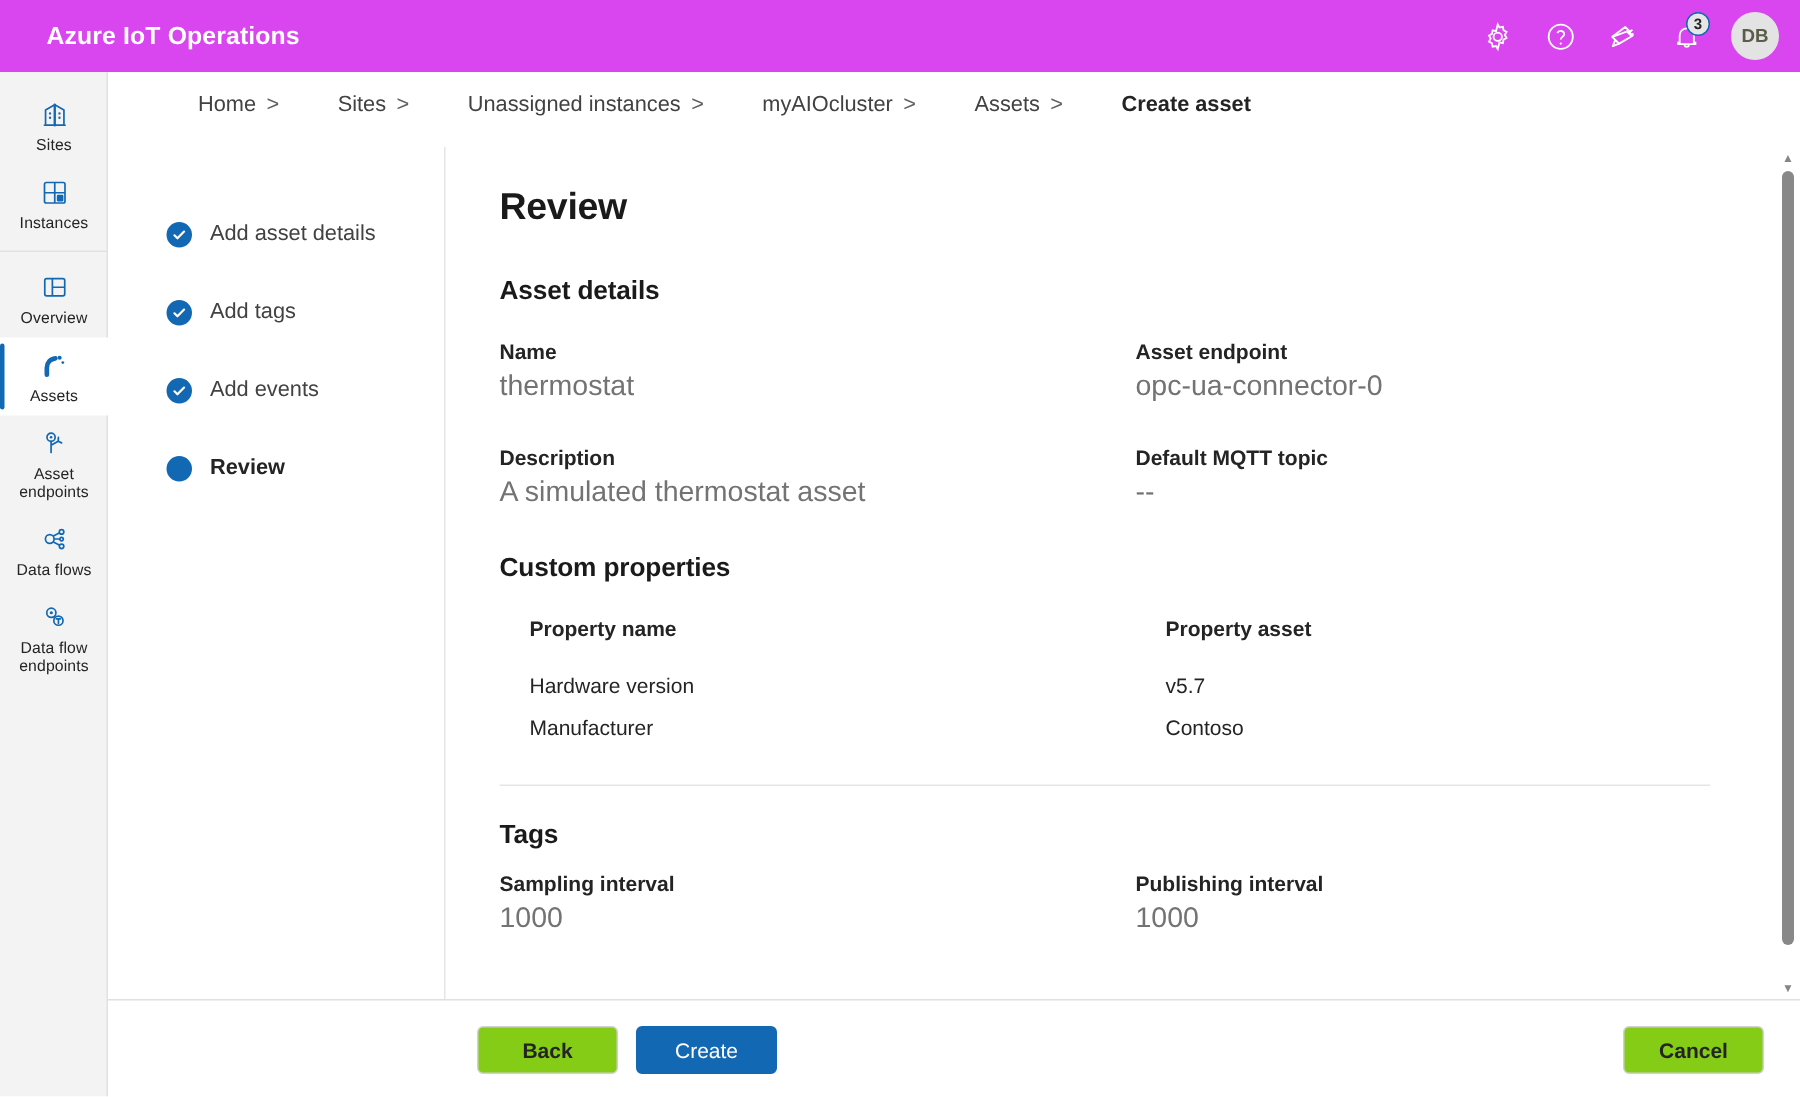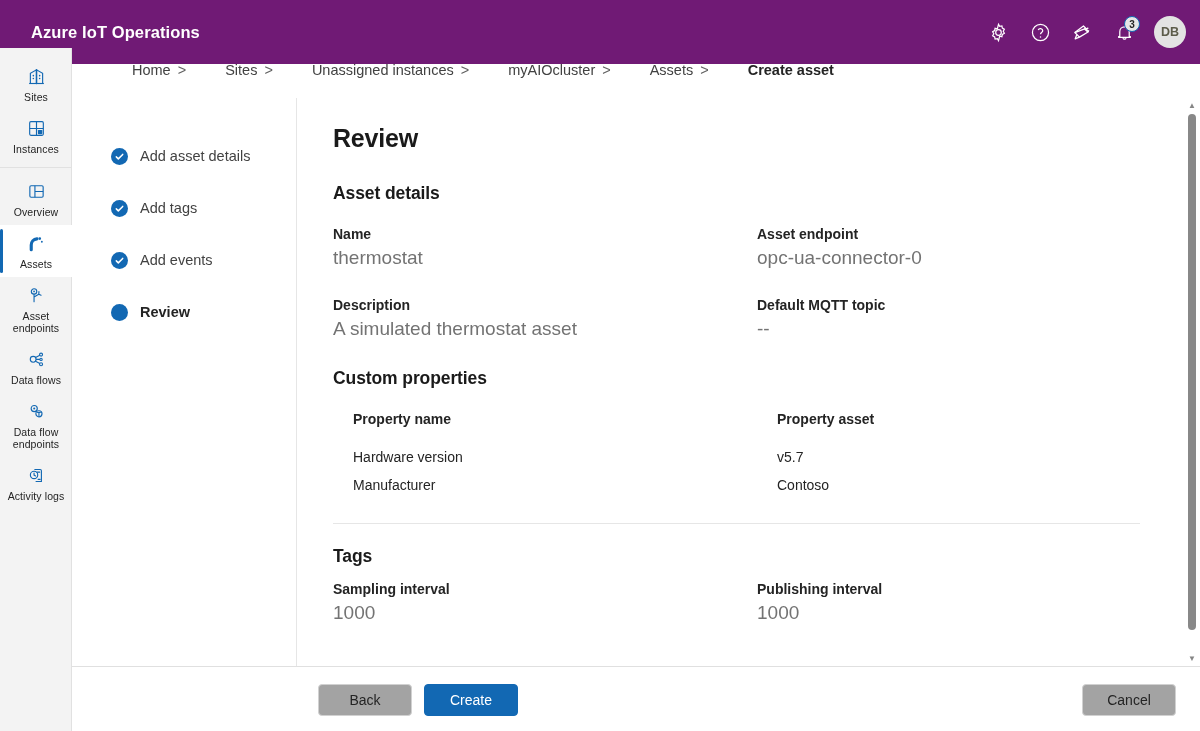--- a/index.html
+++ b/index.html
@@ -6,22 +6,22 @@
   html, body {
     width: 1200px; height: 731px;
     font-family: "Liberation Sans", sans-serif;
     background: #ffffff;
     overflow: hidden;
   }
   .app { position: relative; width: 1200px; height: 731px; }
 
   
   .topbar {
-    position: absolute; top: 0; left: 0; width: 1200px; height: 64px;
-    background: #701a75; display: flex; align-items: center;
+    position: absolute; top: 0; left: 0; width: 1200px; height: 48px;
+    background: #d946ef; display: flex; align-items: center;
   }
   .brand {
     color: #ffffff; font-size: 16.5px; font-weight: bold;
     margin-left: 31px; letter-spacing: .1px;
   }
   .topbar-right {
     margin-left: auto; display: flex; align-items: center; height: 48px;
     padding-right: 10px; gap: 2px;
   }
   .topicon {
@@ -153,21 +153,21 @@
     background: #ffffff; display: flex; align-items: center;
     padding: 0 24px 0 246px;
   }
   .btn {
     height: 32px; min-width: 94px; padding: 0 14px;
     font-size: 14px; font-family: "Liberation Sans", sans-serif;
     border-radius: 4px; cursor: pointer;
     display: flex; align-items: center; justify-content: center;
   }
   .btn.secondary {
-    background: #a3a3a3; border: 1px solid #d1d1d1; color: #242424;
+    background: #84cc16; border: 1px solid #d1d1d1; color: #242424; font-weight: bold;
   }
   .btn.primary {
     background: #1268b3; border: 1px solid #1268b3; color: #ffffff;
     font-weight: normal;
   }
   .btn-spacer { flex: 1; }
   .footer .gap { width: 12px; }
 </style>
 </head>
 <body>
@@ -292,31 +292,20 @@
         <svg width="21" height="21" viewBox="0 0 24 24" fill="none" stroke="currentColor" stroke-width="1.3">
           <circle cx="9.4" cy="8.6" r="3.5"></circle>
           <circle cx="9.4" cy="8.6" r="1.2" fill="currentColor" stroke="none"></circle>
           <circle cx="14.8" cy="14.6" r="3.5"></circle>
           <path d="M13.2 13.2h3.2M14.8 13.2v3.4" stroke-linecap="round"></path>
         </svg>
       </span>
       <span class="lbl">Data flow endpoints</span>
     </div>
 
-    <div class="nav-item">
-      <span class="ico">
-        <svg width="21" height="21" viewBox="0 0 24 24" fill="none" stroke="currentColor" stroke-width="1.3">
-          <path d="M9.6 5.2h6.6a1.4 1.4 0 0 1 1.4 1.4v12.2H11"></path>
-          <circle cx="9.2" cy="11.4" r="4.2"></circle>
-          <path d="M9.2 9.1v2.4l1.7 1" stroke-linecap="round"></path>
-          <path d="M12.4 8.2h3.2M13.8 16.4h2.4" stroke-linecap="round"></path>
-        </svg>
-      </span>
-      <span class="lbl">Activity logs</span>
-    </div>
   </div>
 
   <div class="breadcrumb">
     <span class="crumb">Home</span>
     <span class="sep">&gt;</span>
     <span class="crumb">Sites</span>
     <span class="sep">&gt;</span>
     <span class="crumb">Unassigned instances</span>
     <span class="sep">&gt;</span>
     <span class="crumb">myAIOcluster</span>

